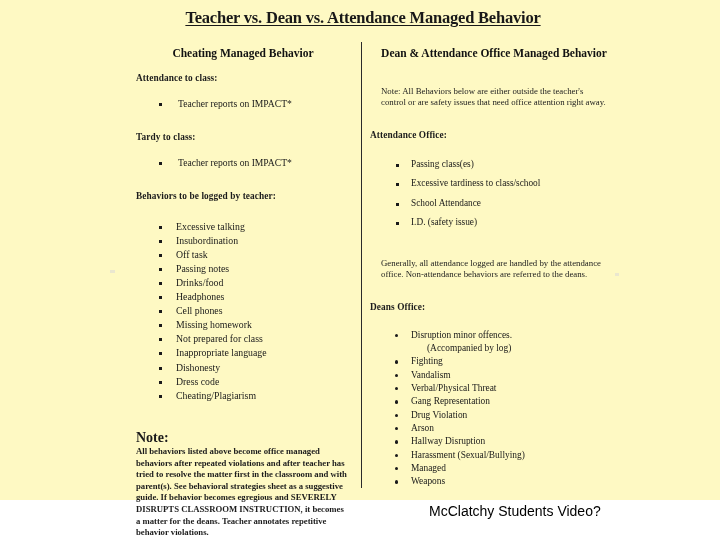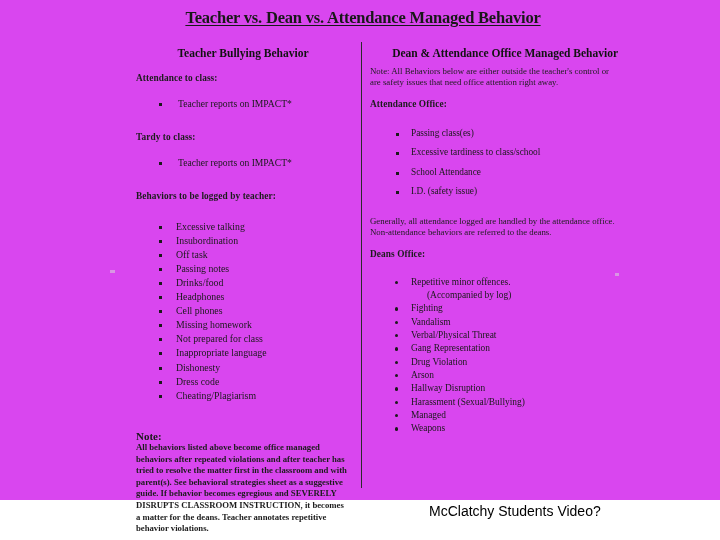--- a/index.html
+++ b/index.html
@@ -16,21 +16,21 @@
     color: #1a1a1a;
   }
 
   
   #doc {
     position: absolute;
     left: 0;
     top: 0;
     width: 720px;
     height: 500px;
-    background: #d946ef;
+    background: #fef9c3;
   }
 
   #doc-title {
     position: absolute;
     left: 148px;
     top: 8px;
     width: 430px;
     text-align: center;
     font-family: "Liberation Serif", serif;
     font-weight: bold;
@@ -68,50 +68,49 @@
 
   .col-heading {
     font-weight: bold;
     font-size: 11.5px;
     text-align: center;
     line-height: 1.22;
     margin: 0 0 13px 0;
     color: #121212;
   }
   #right-column .col-heading {
-    margin-bottom: 6px;
-    text-align: right;
+    margin-bottom: 26px;
   }
 
   .sub-heading {
     font-weight: bold;
     font-size: 9.3px;
     margin: 0 0 1px 0;
     color: #1c1c1c;
     letter-spacing: 0.1px;
   }
 
   .para {
     font-size: 8.8px;
     line-height: 1.33;
-    margin: 0;
+    margin: 11px;
     color: #1c1c1c;
   }
   .para.tight { line-height: 1.30; }
 
   .note-block {
     font-size: 8.7px;
     line-height: 1.34;
     margin: 0;
     color: #1c1c1c;
     font-weight: bold;
   }
   .note-label {
     font-weight: bold;
-    font-size: 11px;
+    font-size: 14px;
     margin: 0;
   }
 
   
   ul.blist {
     list-style: none;
     margin: 14px;
     padding: 0;
   }
   ul.blist > li {
@@ -201,21 +200,21 @@
 
   <div id="doc-title">Teacher vs. Dean vs. Attendance Managed Behavior</div>
 
   <div id="column-divider"></div>
 
   <div class="speckle" id="speckle-left"></div>
   <div class="speckle" id="speckle-right"></div>
 
   <div class="column" id="left-column">
 
-    <div class="col-heading">Teacher Bullying Behavior</div>
+    <div class="col-heading">Cheating Managed Behavior</div>
 
     <div class="sub-heading">Attendance to class:</div>
     <ul class="blist single">
       <li>Teacher reports on IMPACT*</li>
     </ul>
 
     <div class="gap-s"></div>
 
     <div class="sub-heading">Tardy to class:</div>
     <ul class="blist single">
@@ -268,21 +267,21 @@
     <div style="height:3px"></div>
 
     <div class="para tight">Generally, all attendance logged are handled by the attendance office.  Non-attendance behaviors are referred to the deans.</div>
 
     <div class="gap-m"></div>
 
     <div class="sub-heading">Deans Office:</div>
     <div style="height:2px"></div>
     <ul class="blist round">
       <li>
-        <span>Repetitive minor offences.</span>
+        <span>Disruption minor offences.</span>
         <span class="cont-line">(Accompanied by log)</span>
       </li>
       <li>Fighting</li>
       <li>Vandalism</li>
       <li>Verbal/Physical Threat</li>
       <li>Gang Representation</li>
       <li>Drug Violation</li>
       <li>Arson</li>
       <li>Hallway Disruption</li>
       <li>Harassment (Sexual/Bullying)</li>

